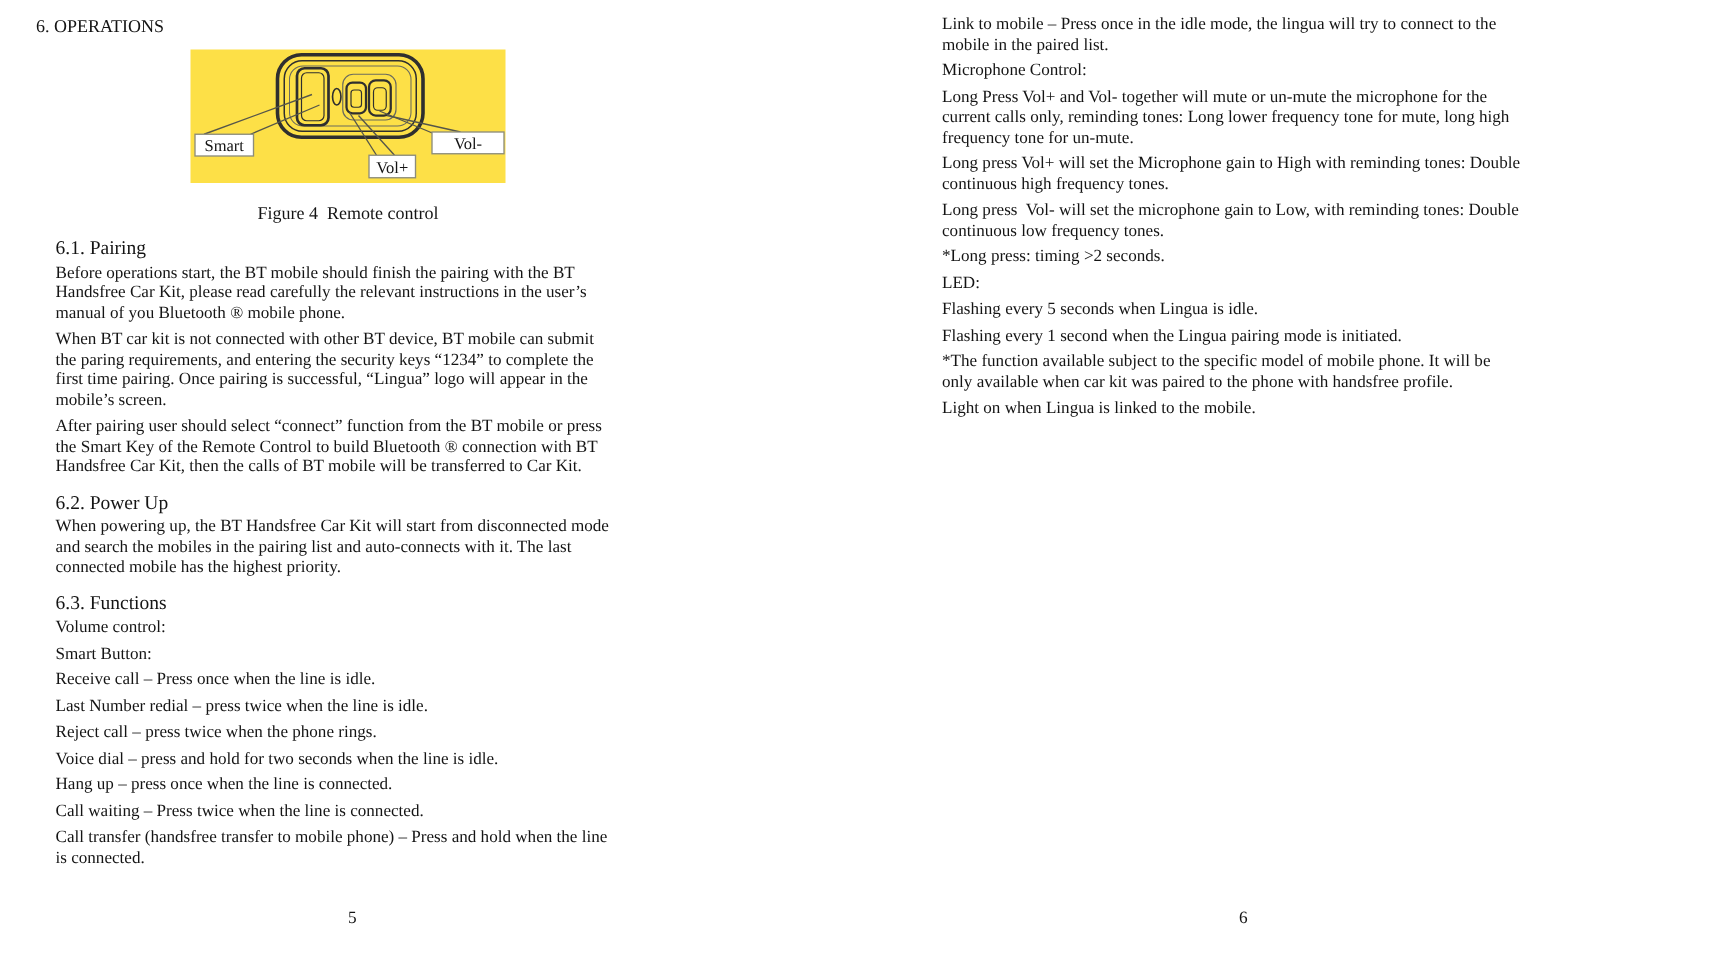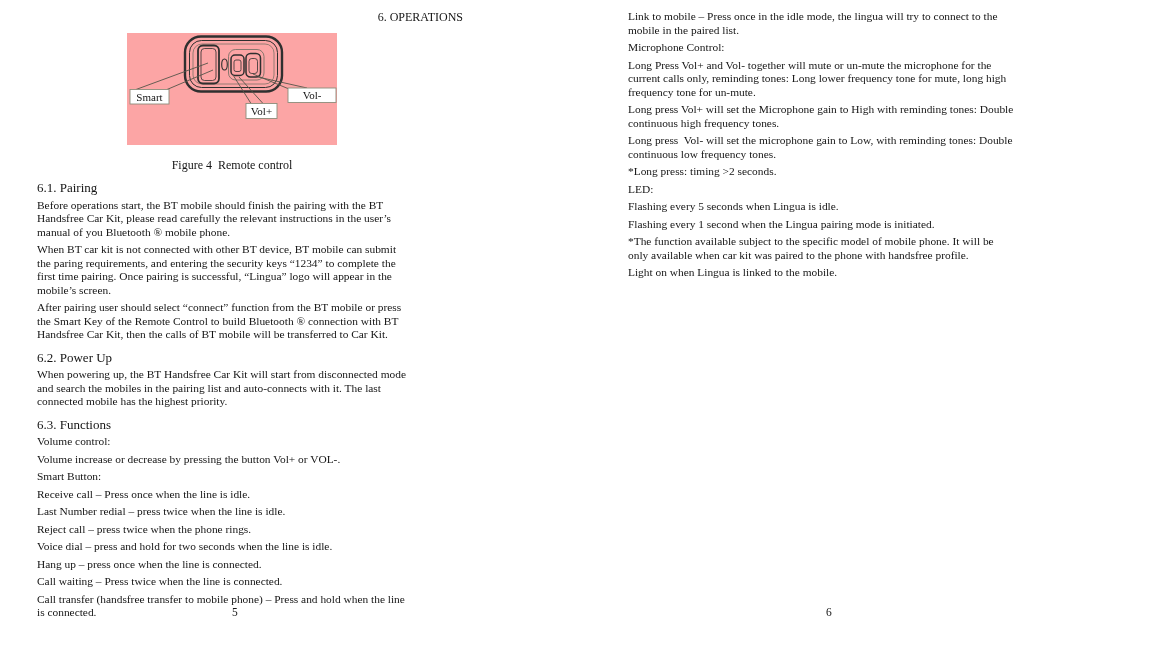--- a/index.html
+++ b/index.html
@@ -11,26 +11,25 @@
     position:relative;
     overflow:hidden;
   }
   .page { position:absolute; top:10px; }
   .page-left  { left:37px;  width:426px; }
   .page-right { left:628px; width:422px;font-family:Liberation Serif, serif; }
   .doc-heading {
     font-size:12px; line-height:14px;
     margin-left:-13px;
     white-space:pre;
-    text-align:right;
   }
   .figure {
     margin:9px 0 0 90px;
-    width:210px; height:112px;
-    background:#fca5a5;
+    width:210px; height:89px;
+    background:#fde047;
   }
   .figure svg { display:block; }
   .caption {
     margin:13px 0 0 90px;
     width:210px;
     text-align:center;
     font-size:12px; line-height:14px;
     white-space:pre;
   }
   .sec-title {
@@ -121,21 +120,20 @@
 the Smart Key of the Remote Control to build Bluetooth ® connection with BT
 Handsfree Car Kit, then the calls of BT mobile will be transferred to Car Kit.</p>
 
     <div class="sec-title">6.2. Power Up</div>
     <p class="para">When powering up, the BT Handsfree Car Kit will start from disconnected mode
 and search the mobiles in the pairing list and auto-connects with it. The last
 connected mobile has the highest priority.</p>
 
     <div class="sec-title">6.3. Functions</div>
     <p class="para">Volume control:</p>
-    <p class="para">Volume increase or decrease by pressing the button Vol+ or VOL-.</p>
     <p class="para">Smart Button:</p>
     <p class="para">Receive call – Press once when the line is idle.</p>
     <p class="para">Last Number redial – press twice when the line is idle.</p>
     <p class="para">Reject call – press twice when the phone rings.</p>
     <p class="para">Voice dial – press and hold for two seconds when the line is idle.</p>
     <p class="para">Hang up – press once when the line is connected.</p>
     <p class="para">Call waiting – Press twice when the line is connected.</p>
     <p class="para">Call transfer (handsfree transfer to mobile phone) – Press and hold when the line
 is connected.</p>
   </div>

